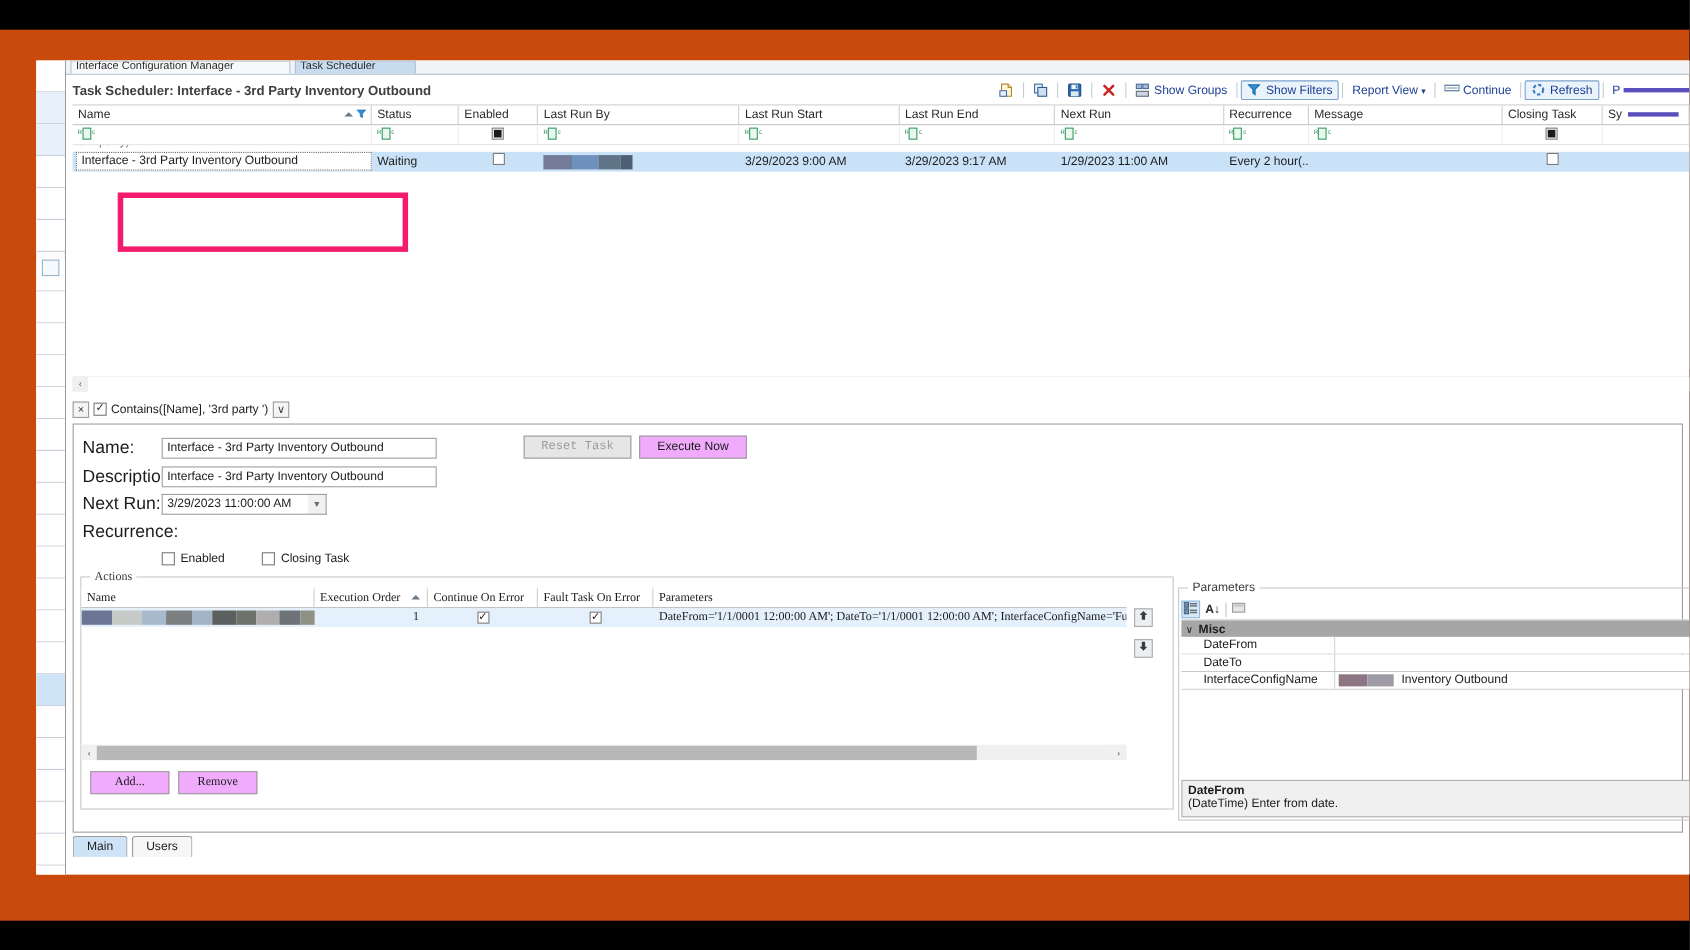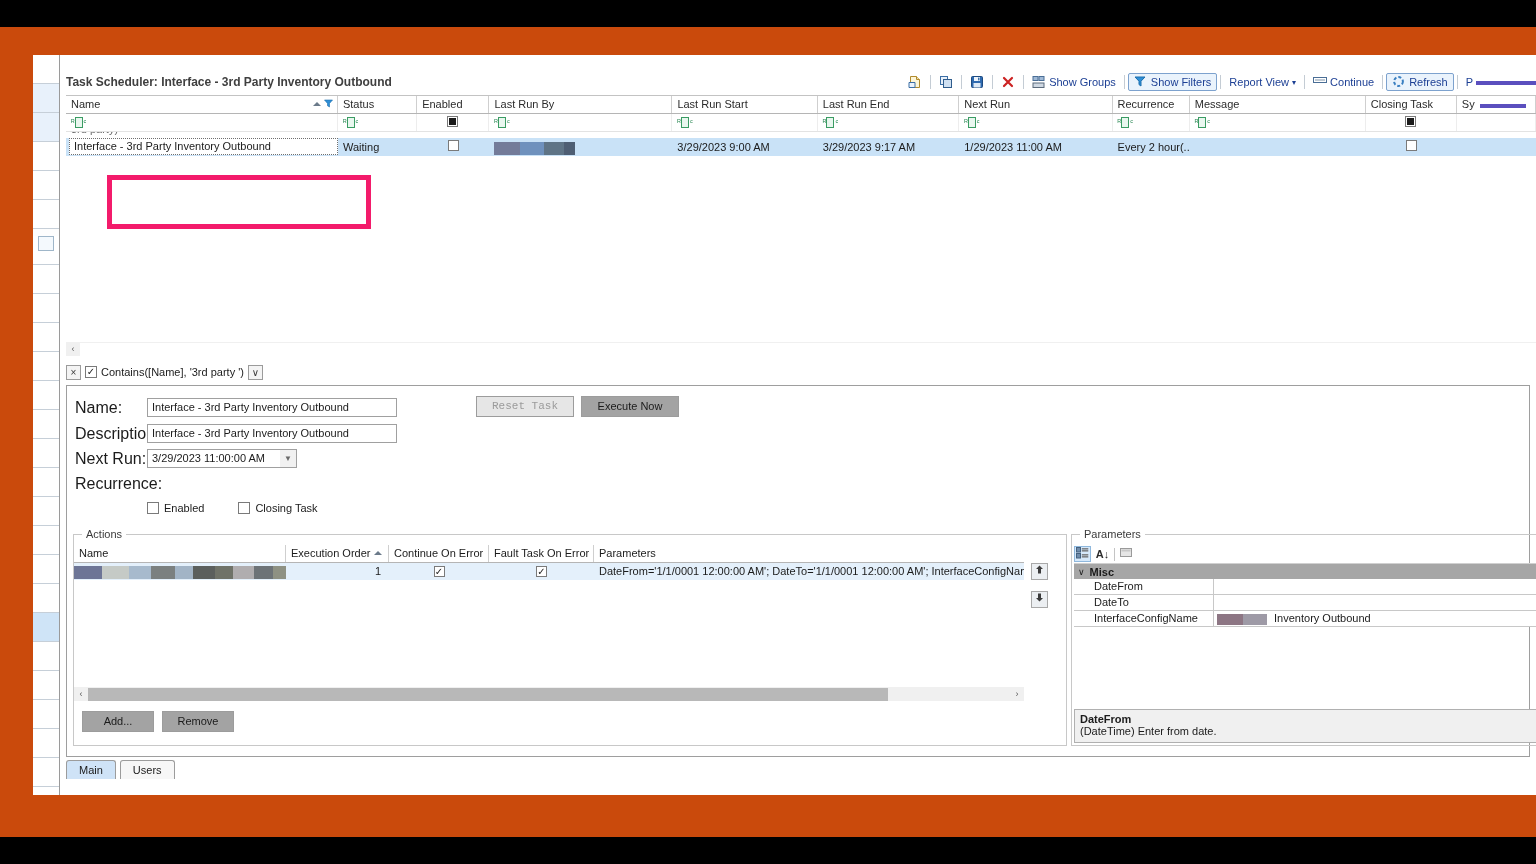--- a/index.html
+++ b/index.html
@@ -322,21 +322,21 @@
     height: 19px;
     box-sizing: border-box;
     font-size: 11px;
     padding: 2px 0 0 4px;
     color: #1b1b1b;
     white-space: nowrap;
     overflow: hidden;
   }
   .btn {
     border: 1px solid #9c9c9c;
-    background: #a3a3a3;
+    background: #f0abfc;
     height: 21px;
     box-sizing: border-box;
     text-align: center;
     font-size: 11px;
     line-height: 19px;
     color: #1b1b1b;
   }
   .btn.disabled { color: #9b9b9b; background: #e6e6e6; }
   .dropdown-btn {
     width: 17px; height: 19px;
@@ -558,20 +558,28 @@
       <div class="rail-cell"></div>
       <div class="rail-cell"></div>
       <div class="rail-cell"></div>
       <div class="rail-cell"></div>
       <div class="rail-cell"></div>
       <div class="rail-cell"></div>
     </div>
 
     <div id="content">
 
+      <div id="tabstrip">
+        <div class="tab" style="left:4px; width:200px;">
+          <span>Interface Configuration Manager</span>
+        </div>
+        <div class="tab active" style="left:208px; width:110px;">
+          <span>Task Scheduler</span>
+        </div>
+      </div>
 
       <div id="page-title">Task Scheduler: Interface - 3rd Party Inventory Outbound</div>
 
       <div id="toolbar">
         <div class="tb-item">
           <span class="tb-icon">
             <svg width="14" height="14" viewBox="0 0 14 14">
               <path d="M2.5 1.5h6l3 3v8h-9z" fill="#fdf6d8" stroke="#b08a2e" stroke-width="1"></path>
               <path d="M8.5 1.5v3h3" fill="#f2e2a8" stroke="#b08a2e" stroke-width="1"></path>
               <path d="M1 7.5h6v5h-6z" fill="#eaf2fb" stroke="#3b6ea5" stroke-width="1"></path>
@@ -767,21 +775,21 @@
           <span class="chk-row">
             <span class="chk"></span>
             <span>Enabled</span>
           </span>
           <span class="chk-row" style="margin-left:34px;">
             <span class="chk"></span>
             <span>Closing Task</span>
           </span>
         </div>
 
-        <div class="groupbox" style="left:6px; top:148px; width:992px; height:210px;">
+        <div class="groupbox" style="left:6px; top:138px; width:992px; height:210px;font-family:Liberation Serif, serif;">
           <div class="gb-title">Actions</div>
 
           <div style="position:absolute; left:0px; top:10px; width:950px;">
             <div class="ag-header">
               <div class="c" style="width:212px"><span>Name</span></div>
               <div class="c" style="width:103px">
                 <span>Execution Order</span>
                 <span class="sort-asc" style="right:6px;"></span>
               </div>
               <div class="c" style="width:100px"><span>Continue On Error</span></div>

